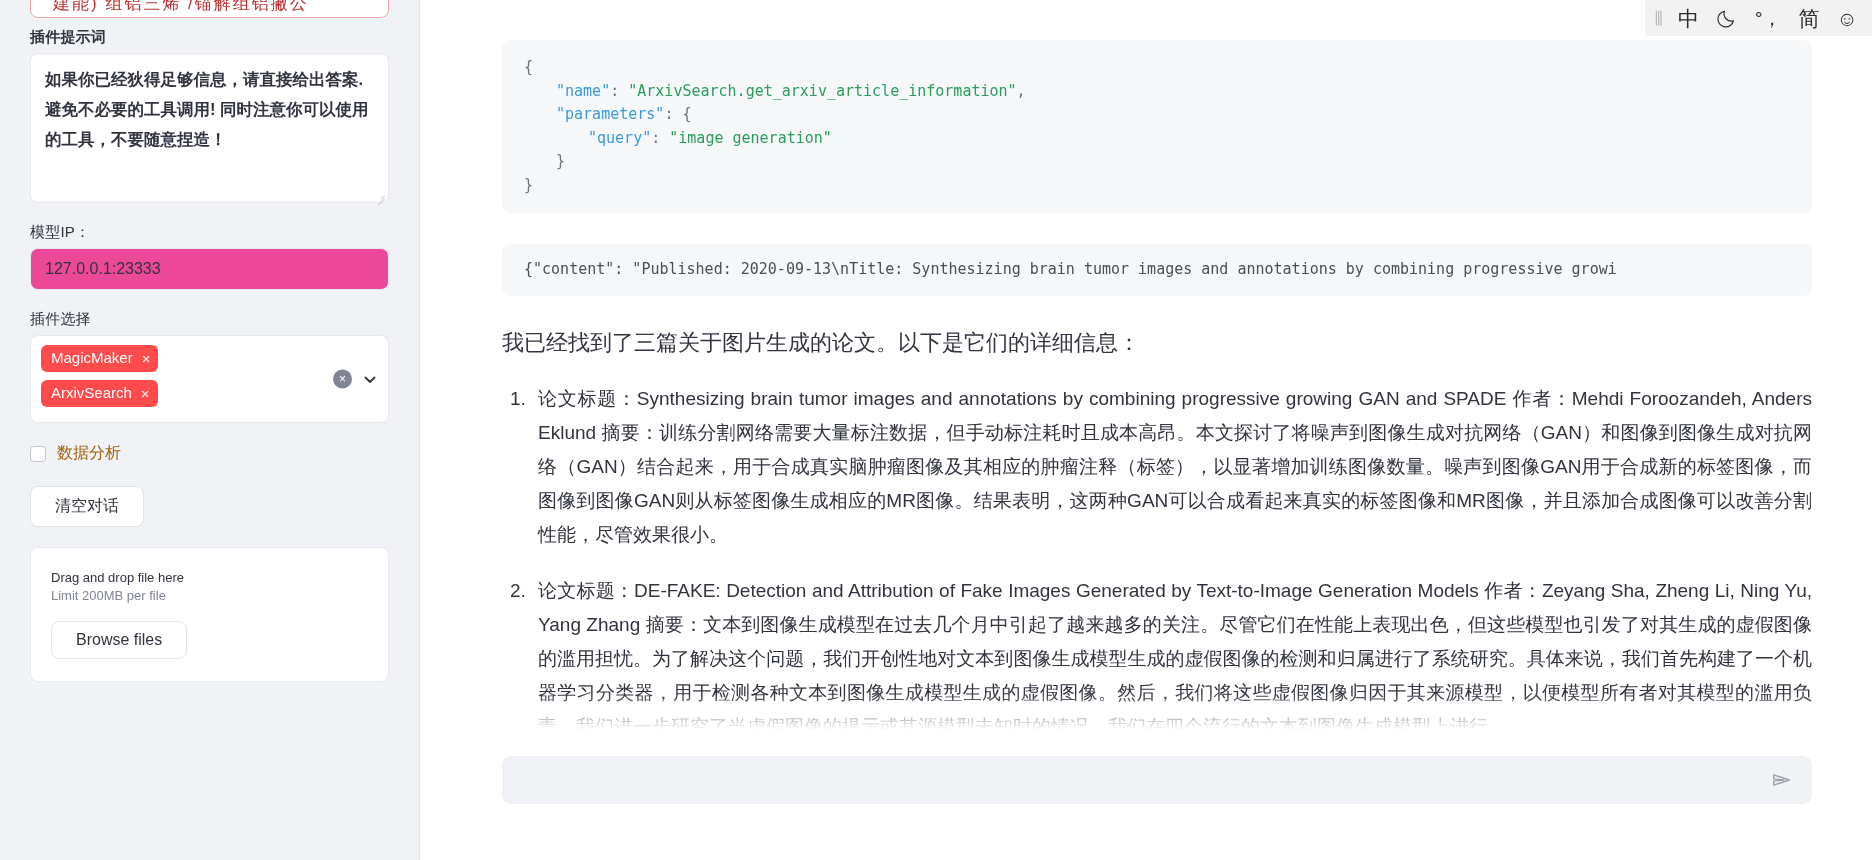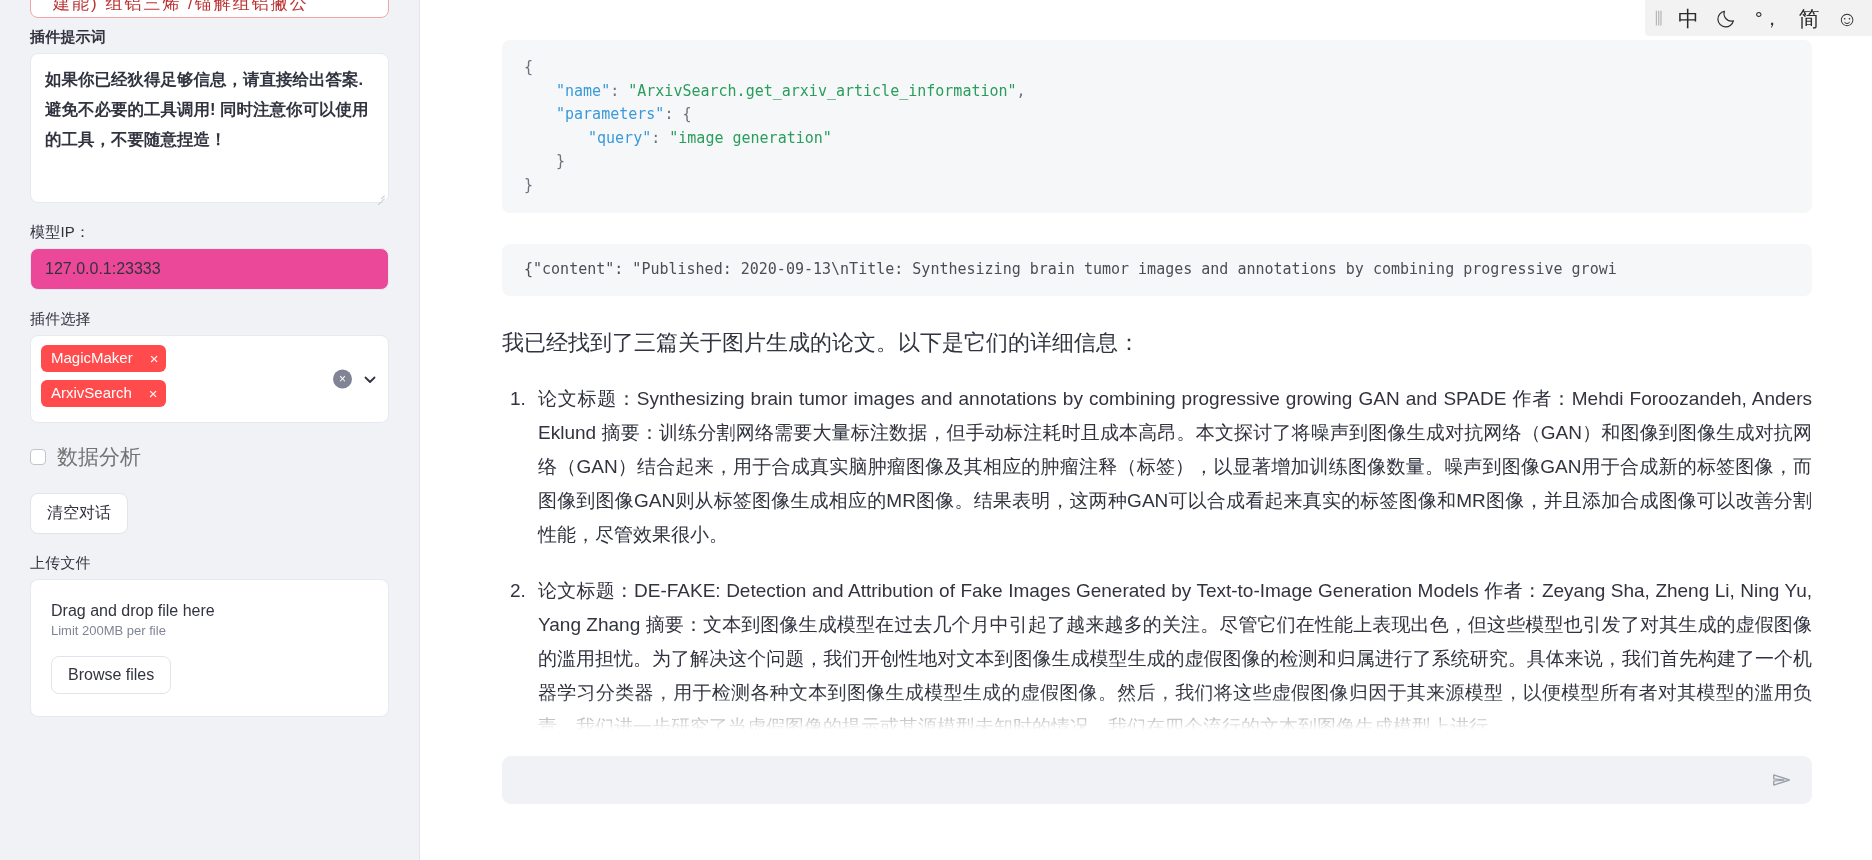--- a/index.html
+++ b/index.html
@@ -100,21 +100,21 @@
     gap: 8px;
   }
   .tag {
     background: #ff4b4b;
     color: #fff;
     border-radius: 6px;
     font-size: 15px;
     padding: 4px 8px 5px 10px;
     display: inline-flex;
     align-items: center;
-    gap: 17px;
+    gap: 9px;
     line-height: 18px;
     font-weight: 400;
   }
   .tag .tag-x { font-size: 15px; opacity: .95; cursor: pointer; line-height: 1;}
   .ms-controls {
     position: absolute;
     right: 10px; top: 50%; transform: translateY(-50%);
     display: flex; align-items: center; gap: 10px;
   }
   .clear-circle {
@@ -124,41 +124,41 @@
     cursor: pointer;
   }
   .chev { width: 16px; height: 16px; display:block;}
   .chev svg { display:block; }
 
   .check-row { display: flex; align-items: center; gap: 11px; margin-bottom: 22px; }
   .cbox {
     width: 16px; height: 16px; border-radius: 4px;
     border: 1.5px solid #bfc4ce; background: #fff;
   }
-  .check-label { font-size: 21px; color: #737373; }
+  .check-label { font-size: 16px; color: #a16207; }
 
   .btn-secondary {
     background: #fff;
     border: 1px solid #e1e4ea;
     border-radius: 8px;
-    padding: 9px 16px;
+    padding: 9px 24px;
     font-size: 16px;
     color: #31333f;
     font-family: inherit;
     cursor: pointer;
   }
 
   #dropzone {
     width: 100%;
     background: #fff;
     border: 1px solid #e6e9ef;
     border-radius: 8px;
     padding: 22px 20px 22px 20px;
   }
-  .dz-title { font-size: 16px; color: #31333f; margin-bottom: 3px; }
+  .dz-title { font-size: 13px; color: #31333f; margin-bottom: 3px; }
   .dz-sub { font-size: 13px; color: #808495; margin-bottom: 18px; }
 
   
   #main {
     flex: 1 1 auto;
     height: 860px;
     position: relative;
     background: #fff;
     overflow: hidden;
   }
@@ -303,21 +303,20 @@
     <div class="check-row">
       <span class="cbox"></span>
       <span class="check-label">数据分析</span>
     </div>
 
     <div class="sb-block">
       <button class="btn-secondary">清空对话</button>
     </div>
 
     <div class="sb-block">
-      <div class="sb-label">上传文件</div>
       <div id="dropzone">
         <div class="dz-title">Drag and drop file here</div>
         <div class="dz-sub">Limit 200MB per file</div>
         <button class="btn-secondary">Browse files</button>
       </div>
     </div>
 
   </aside>
 
   <main id="main">

